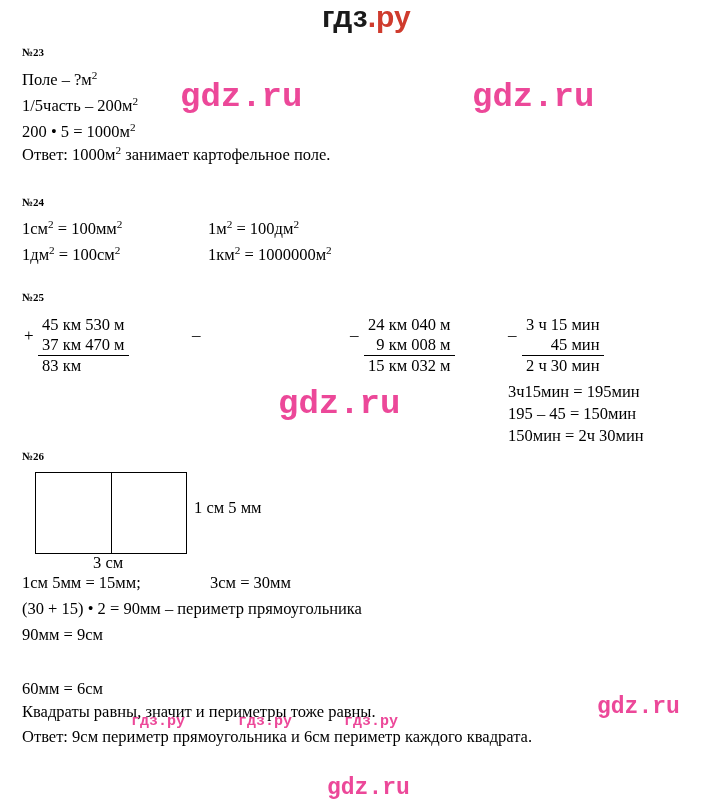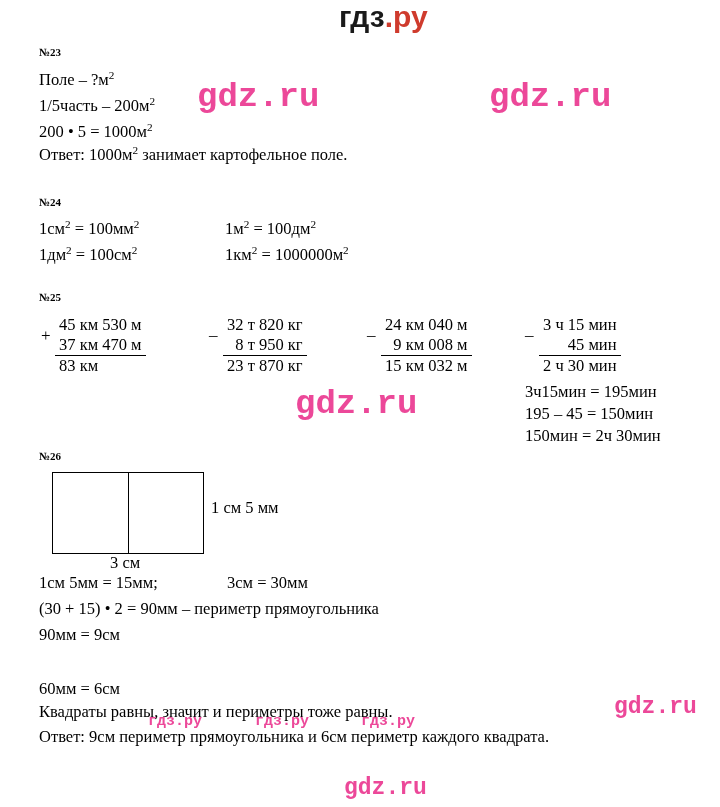--- a/index.html
+++ b/index.html
@@ -22,21 +22,21 @@
     user-select: none;
     pointer-events: none;
   }
   .wm-logo {
     position: absolute;
     font-family: "Liberation Sans", sans-serif;
     font-weight: bold;
     white-space: nowrap;
     user-select: none;
   }
-  .page { position: absolute; left: 17px; top: 0; width: 580px; height: 807px; border-radius: 8px; }
+  .page { position: absolute; left: 0; top: 0; width: 580px; height: 807px; border-radius: 8px; }
 
   .task-num {
     position: absolute;
     font-weight: bold;
     font-size: 11px;
     font-family: "Liberation Serif", serif;
   }
   .txt {
     position: absolute;
     font-size: 16.5px;
@@ -122,25 +122,20 @@
     <span class="sign" style="top:11px;">+</span>
     <div class="rows">
       <div class="r">45 км 530 м</div>
       <div class="r uline">37 км 470 м</div>
       <div class="res">83 км</div>
     </div>
   </div>
 
   <div class="calc" style="left:192px; top:315px;">
     <span class="sign" style="top:5px;">_</span>
-    <div class="rows">
-      <div class="r">32 т 820 кг</div>
-      <div class="r uline" style="text-align:right;">8 т 950 кг</div>
-      <div class="res">23 т 870 кг</div>
-    </div>
   </div>
 
   <div class="calc" style="left:350px; top:315px;">
     <span class="sign" style="top:5px;">_</span>
     <div class="rows">
       <div class="r">24 км 040 м</div>
       <div class="r uline" style="text-align:right;">9 км 008 м</div>
       <div class="res">15 км 032 м</div>
     </div>
   </div>

